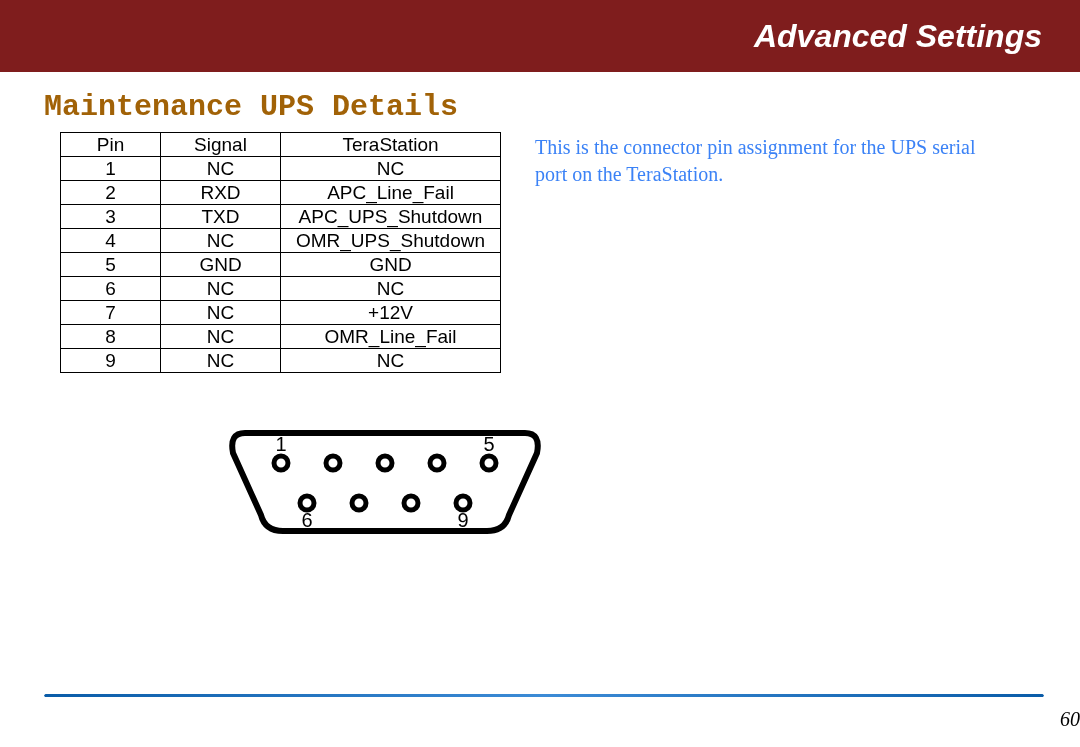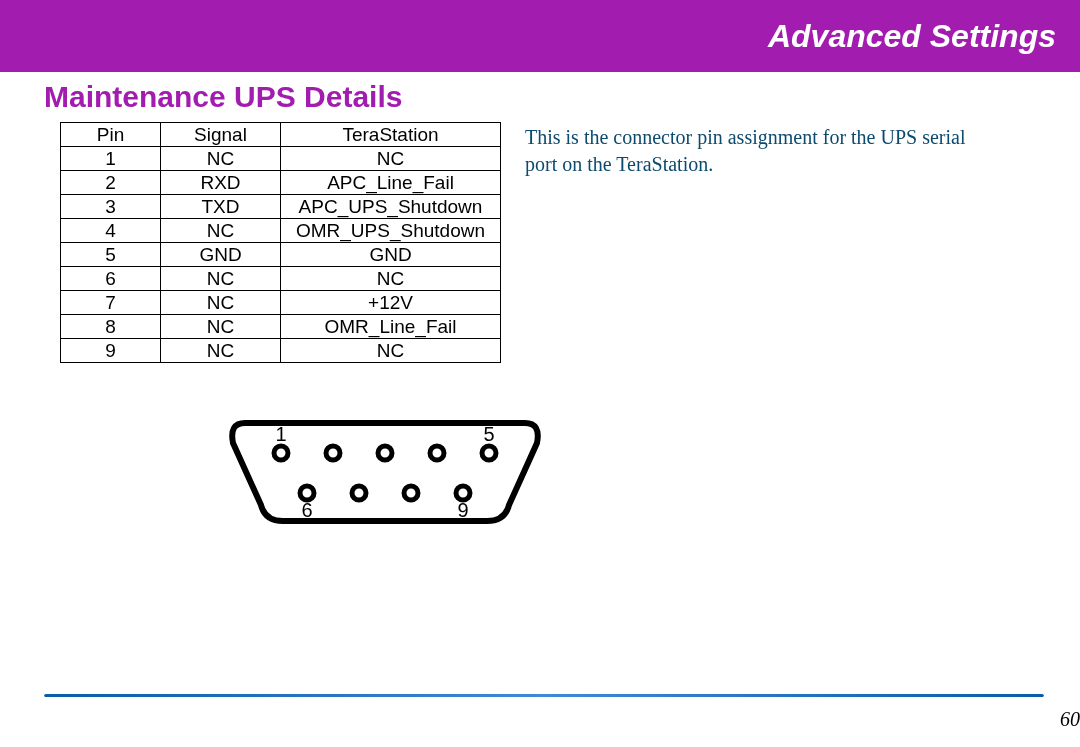--- a/index.html
+++ b/index.html
@@ -6,39 +6,39 @@
     body {
       width: 1080px;
       height: 747px;
       background: #fff;
       font-family: Arial, Helvetica, sans-serif;
       position: relative;
     }
     .red-banner {
       width: 100%;
       height: 72px;
-      background: #a21caf;
+      background: #7f1d1d;
       display: flex;
       align-items: center;
       justify-content: flex-end;
-      padding-right: 24px;
+      padding-right: 38px;
     }
     .banner-title {
       color: #fff;
       font-style: italic;
       font-weight: bold;
       font-size: 32px;
       font-family: "Century Gothic", "Futura", Arial, sans-serif;
     }
     .section-title {
-      color: #a21caf;
+      color: #a16207;
       font-size: 30px;
       font-weight: bold;
-      font-family: Liberation Sans, sans-serif;
-      margin: 8px 0 8px 44px;
+      font-family: Liberation Mono, monospace;
+      margin: 18px 0 8px 44px;
     }
     .content-row {
       display: flex;
       align-items: flex-start;
     }
     .table-wrap {
       margin-left: 60px;
     }
     table.pins {
       border-collapse: collapse;
@@ -49,27 +49,27 @@
       border: 1px solid #000;
       text-align: center;
       padding: 0 6px;
       font-weight: normal;
       height: 24px;
     }
     table.pins col.c1 { width: 100px; }
     table.pins col.c2 { width: 120px; }
     table.pins col.c3 { width: 220px; }
     .desc-text {
-      margin-left: 24px;
+      margin-left: 34px;
       margin-top: 2px;
       font-family: "Georgia", "Times New Roman", serif;
       font-size: 20px;
       line-height: 1.35;
       width: 460px;
-      color: #0c4a6e;
+      color: #3b82f6;
     }
     .connector-svg {
       display: block;
       margin: 30px 0 0 225px;
     }
     .footer-rule {
       position: absolute;
       left: 44px;
       right: 44px;
       bottom: 50px;

